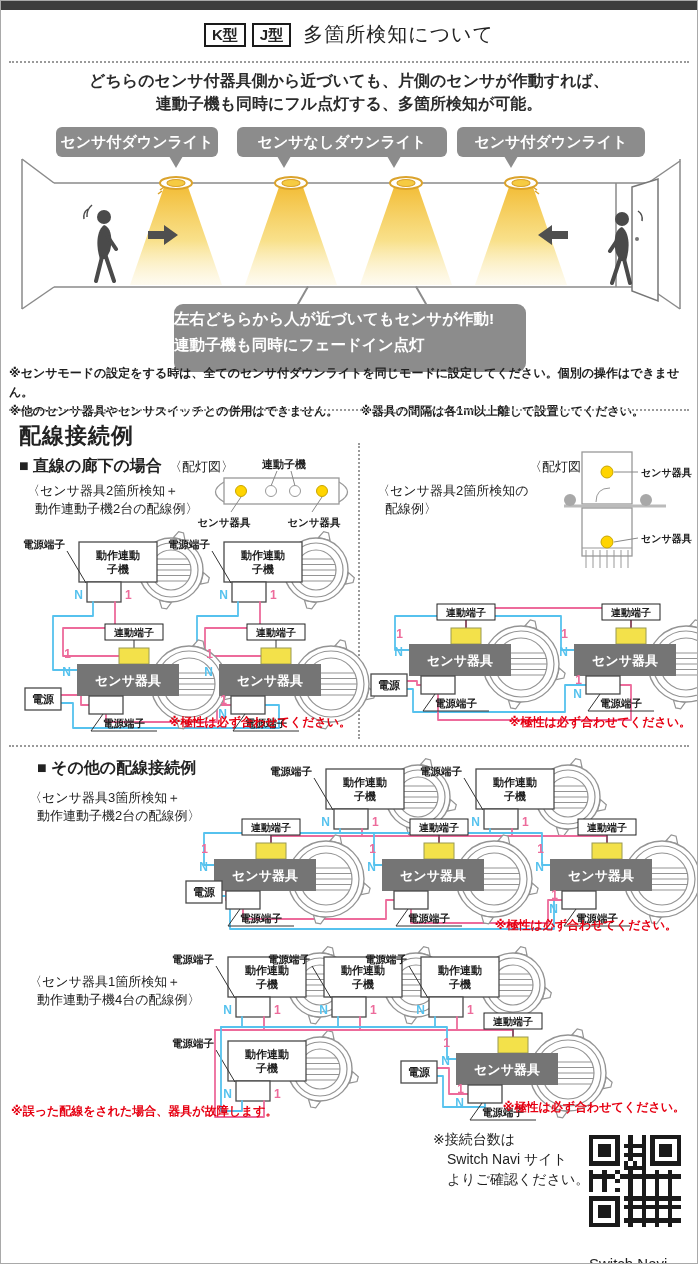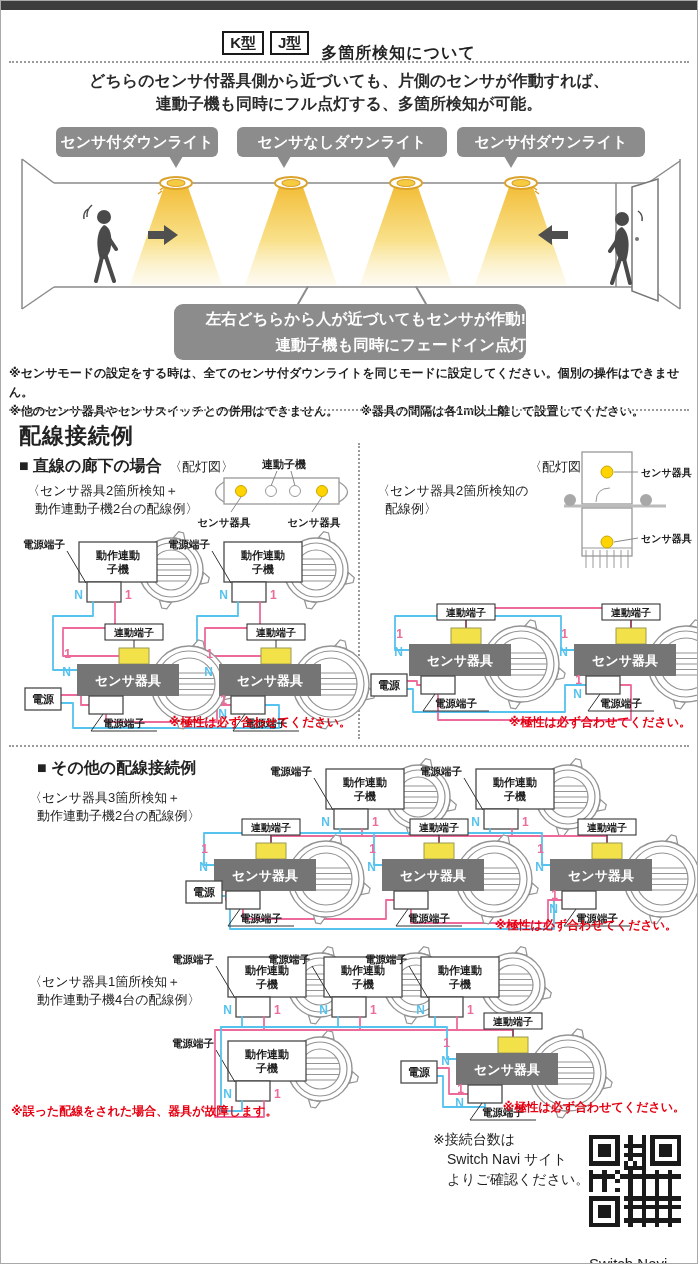--- a/index.html
+++ b/index.html
@@ -3,27 +3,27 @@
 <meta charset="utf-8">
 <style>
   html,body{margin:0;padding:0;background:#fff;}
   body{font-family:"Liberation Sans","DejaVu Sans",sans-serif;color:#222;}
   .page{position:relative;width:696px;height:1262px;background:#fff;border:1px solid #a9a9a9;overflow:hidden;}
   .abs{position:absolute;}
   .topbar{left:0;top:0;width:100%;height:9px;background:#3d3d3d;}
   .hdr{left:0;top:20px;width:100%;display:flex;align-items:center;justify-content:center;gap:6px;}
   .badge{display:inline-block;border:2px solid #1a1a1a;padding:0 6px;font-size:15px;font-weight:bold;line-height:20px;}
   .subtitle{font-size:17px;font-weight:bold;margin-left:4px;}
-  .bigtitle{font-size:16px;font-weight:bold;letter-spacing:1px;margin-left:6px;margin-top:22px;}
+  .bigtitle{font-size:20px;font-weight:normal;letter-spacing:1px;margin-left:6px;}
   .dotsep{left:8px;width:680px;border-top:2px dotted #9a9a9a;height:0;}
   .vdots{border-left:2px dotted #9a9a9a;width:0;}
   .intro{left:0;top:68px;width:100%;text-align:center;font-size:16px;font-weight:bold;line-height:23px;color:#2b2b2b;}
   .bubble{top:126px;height:30px;background:#8c8c8c;border-radius:6px;color:#fff;font-size:15px;font-weight:bold;text-align:center;line-height:30px;}
   .ptr{width:0;height:0;border-left:7px solid transparent;border-right:7px solid transparent;border-top:12px solid #8c8c8c;}
-  .banner{left:173px;top:303px;width:352px;height:56px;background:#8c8c8c;border-radius:9px;color:#fff;font-size:15.5px;font-weight:bold;text-align:right;line-height:26px;padding-top:2px;box-sizing:border-box;}
+  .banner{left:173px;top:303px;width:352px;height:68px;background:#8c8c8c;border-radius:9px;color:#fff;font-size:15.5px;font-weight:bold;text-align:left;line-height:26px;padding-top:2px;box-sizing:border-box;}
   .lead{width:2px;height:24px;background:#8c8c8c;}
   .notes{left:8px;top:363px;width:684px;font-size:12px;font-weight:bold;line-height:19px;color:#1e1e1e;}
   .gap{display:inline-block;width:22px;}
   .h2{left:18px;top:420px;font-size:22px;font-weight:bold;letter-spacing:1px;}
   .casebox{top:455px;}
   .casetitle{font-size:16px;font-weight:bold;}
   .desc{font-size:13px;line-height:18px;color:#1e1e1e;}
   .planlab{font-size:13px;color:#1e1e1e;}
   .rednote{color:#e60012;font-weight:bold;font-size:12px;white-space:nowrap;}
   .h3{font-size:16px;font-weight:bold;margin-left:18px;}

